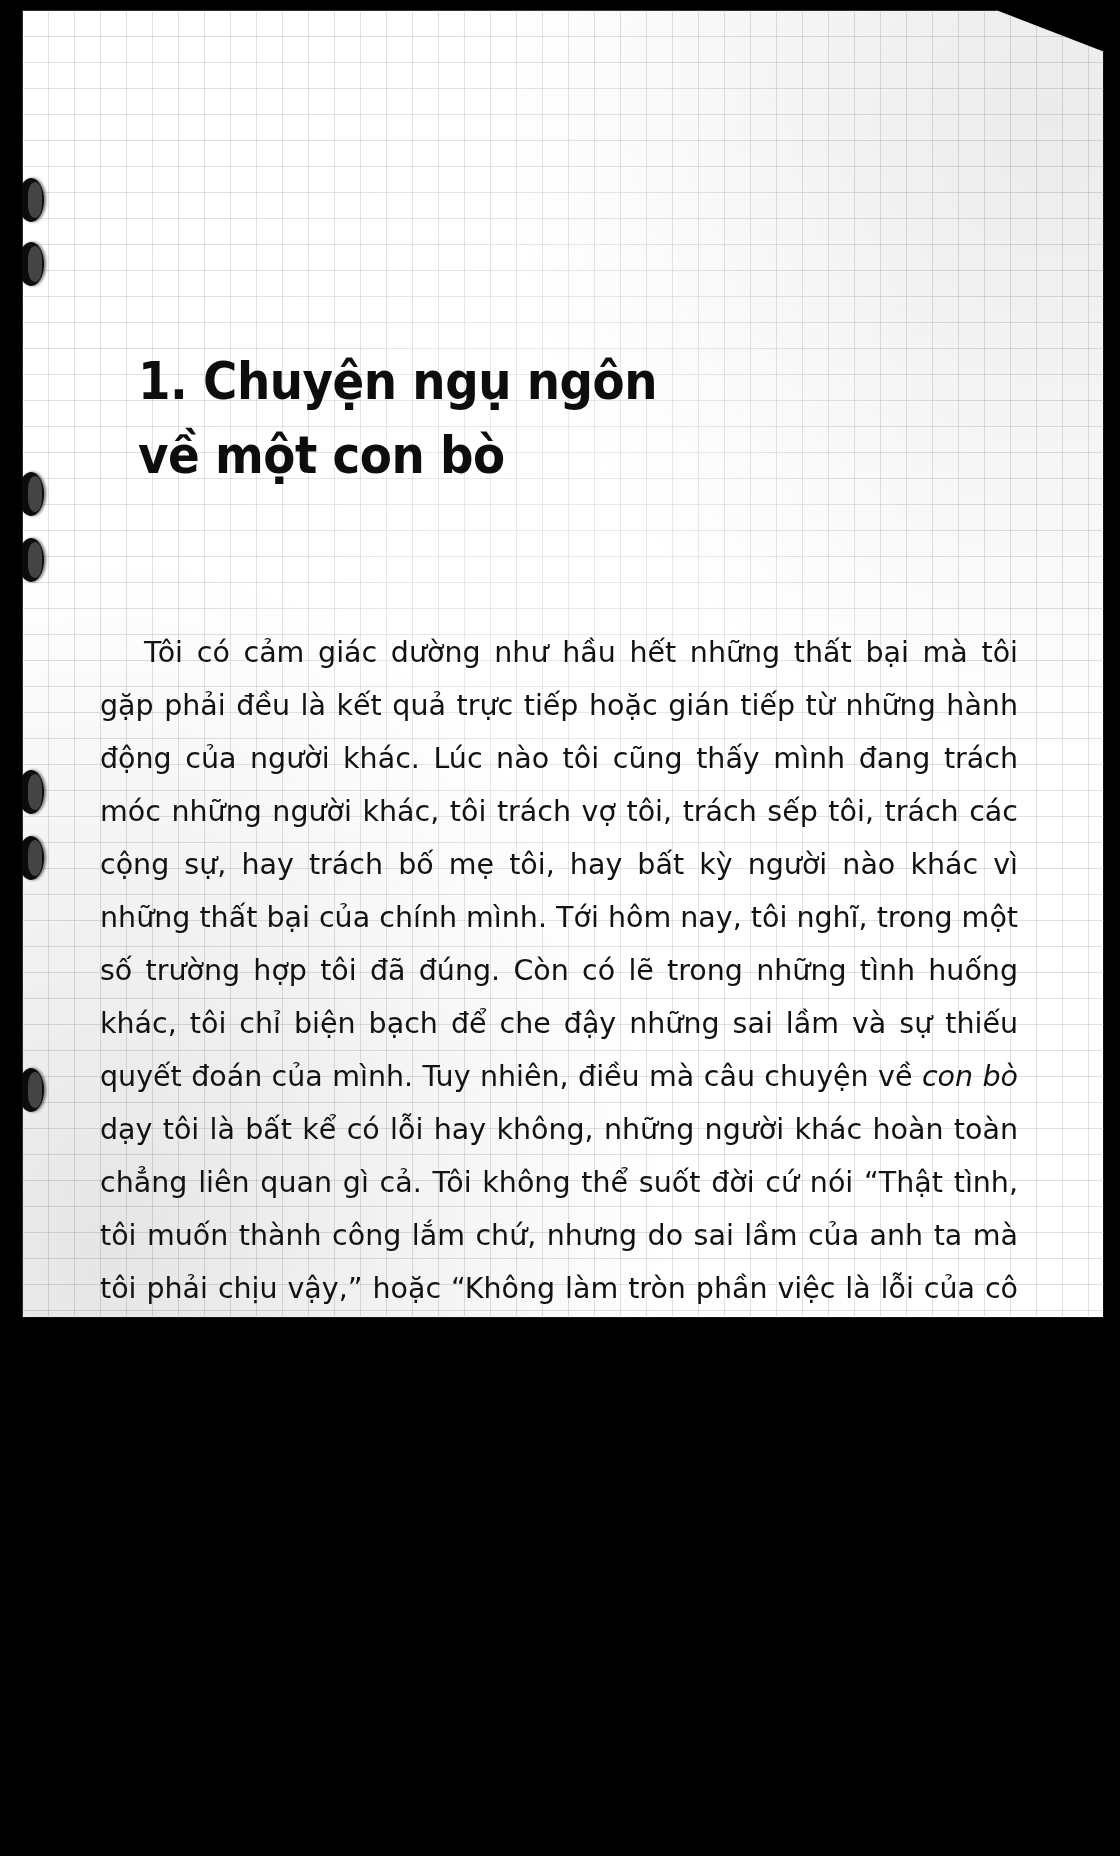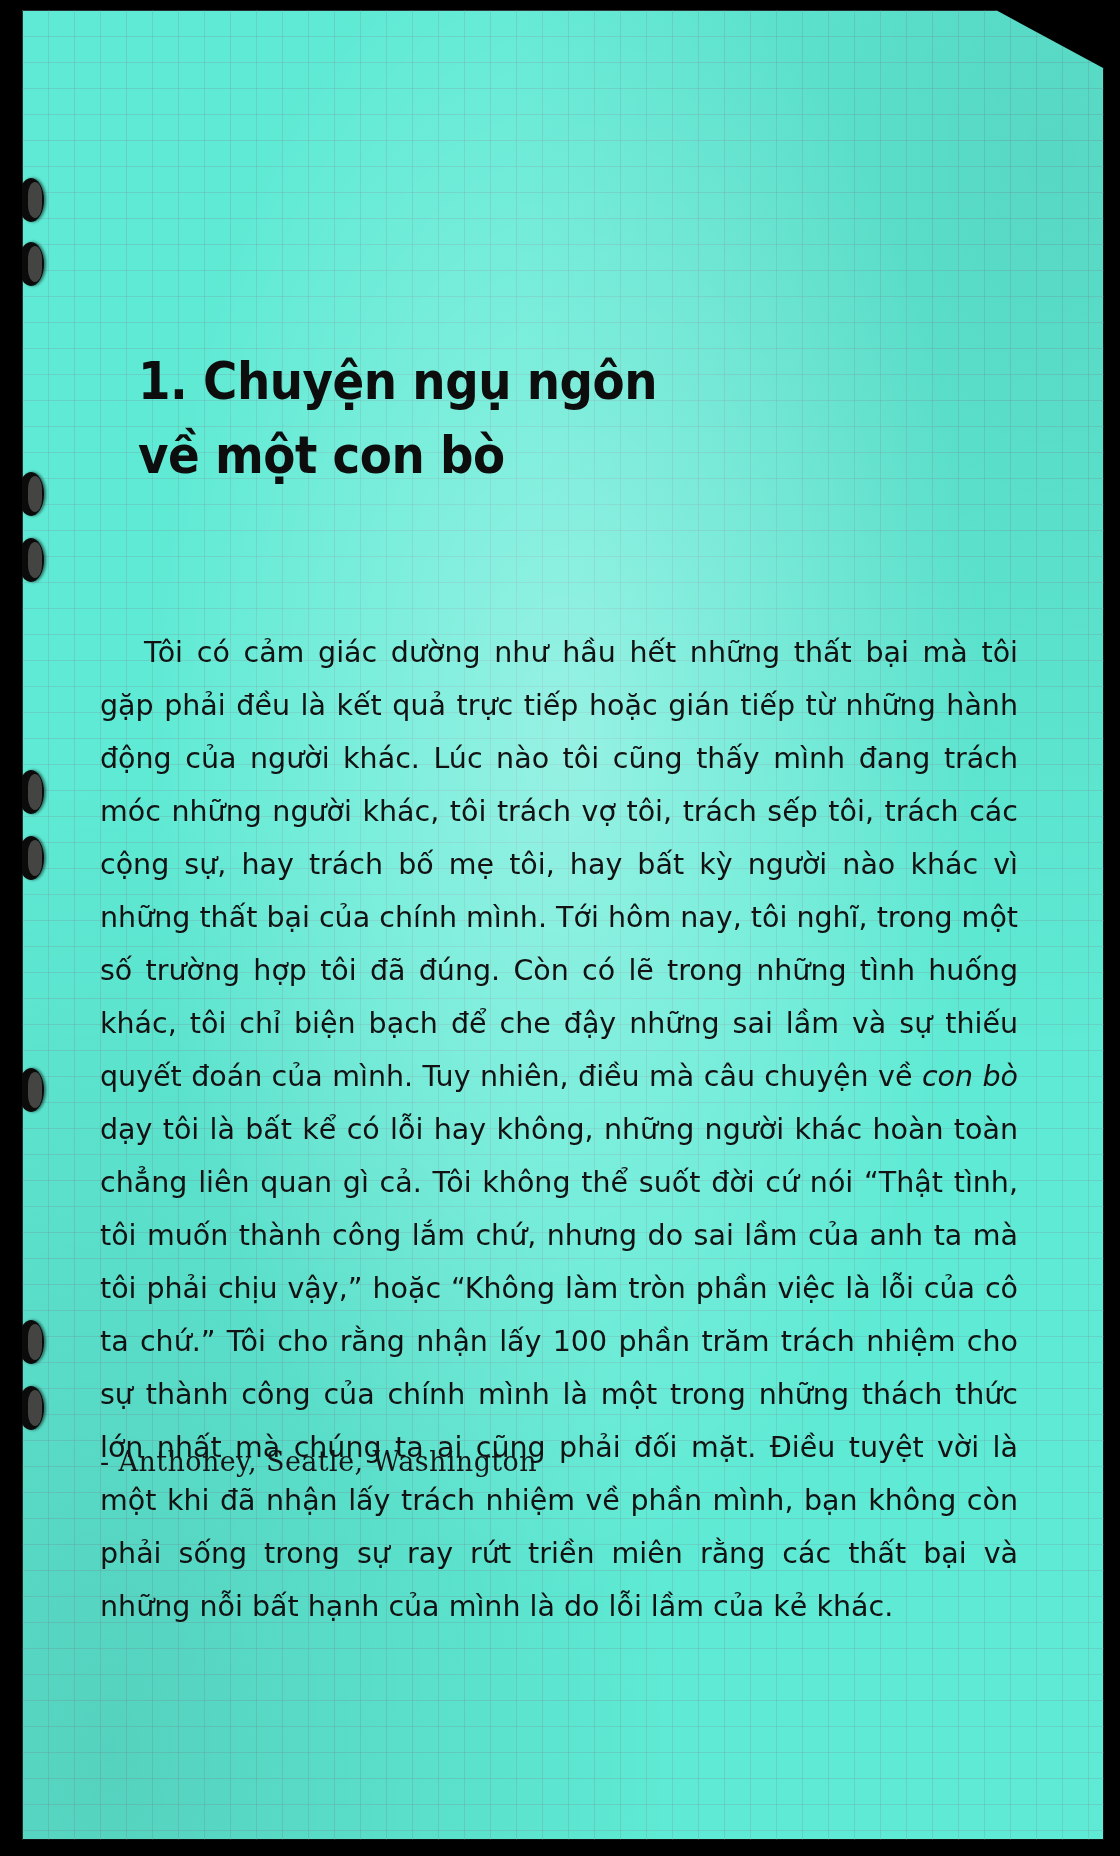--- a/index.html
+++ b/index.html
@@ -14,22 +14,22 @@
     overflow: hidden;
     font-family: "Liberation Sans", sans-serif;
   }
 
   
   #page {
     position: absolute;
     left: 22px;
     top: 10px;
     width: 1082px;
-    height: 1830px;
-    background: #5eead4;
+    height: 1308px;
+    background: #ffffff;
     
     clip-path: polygon(0 0, 90% 0, 100% 3.2%, 100% 100%, 0 100%);
     box-shadow: 0 0 0 1px #111 inset;
   }
 
   
   #grid {
     position: absolute;
     inset: 0;
     background-image:

